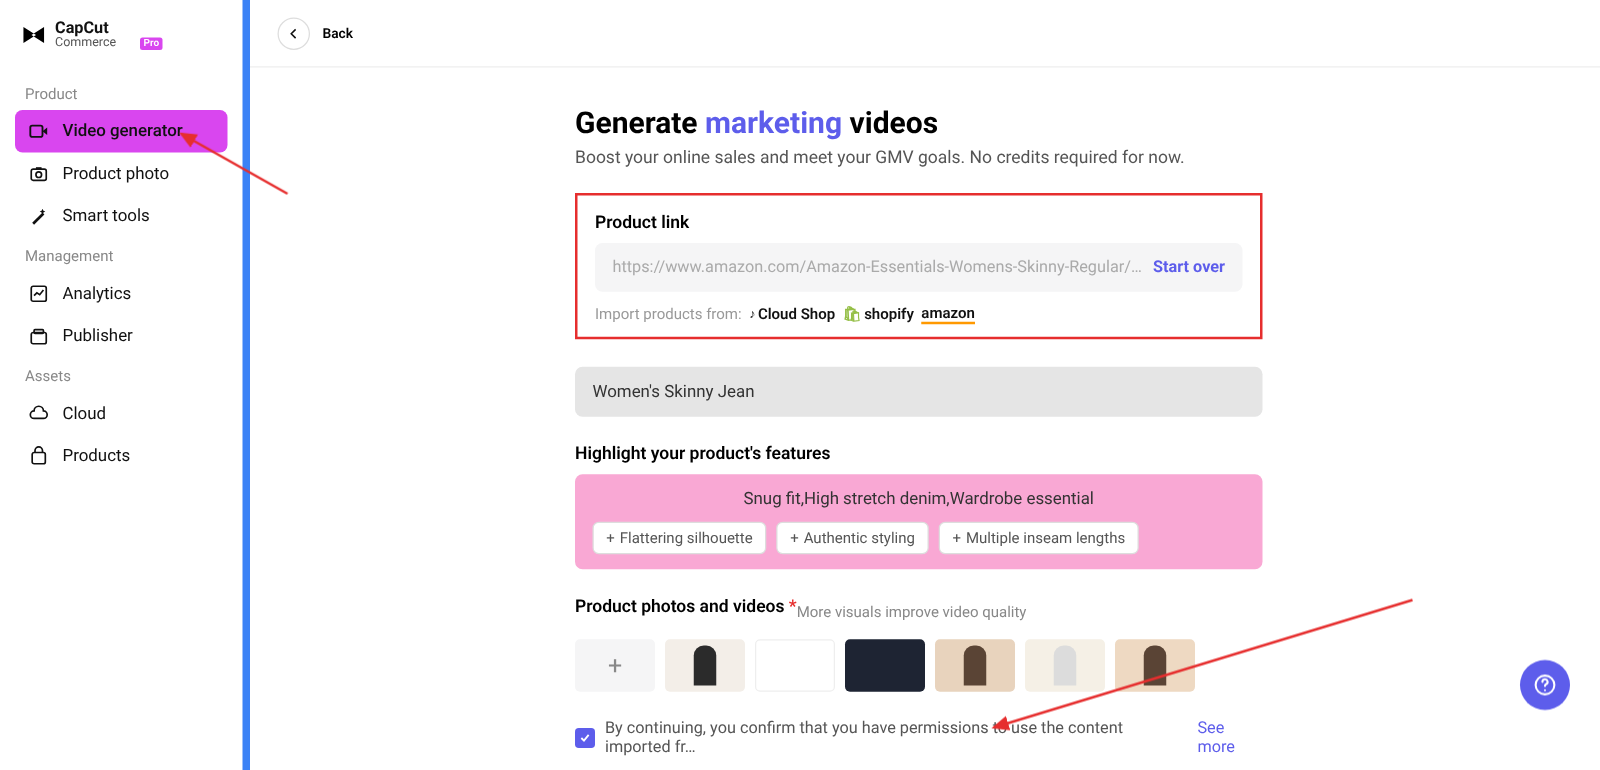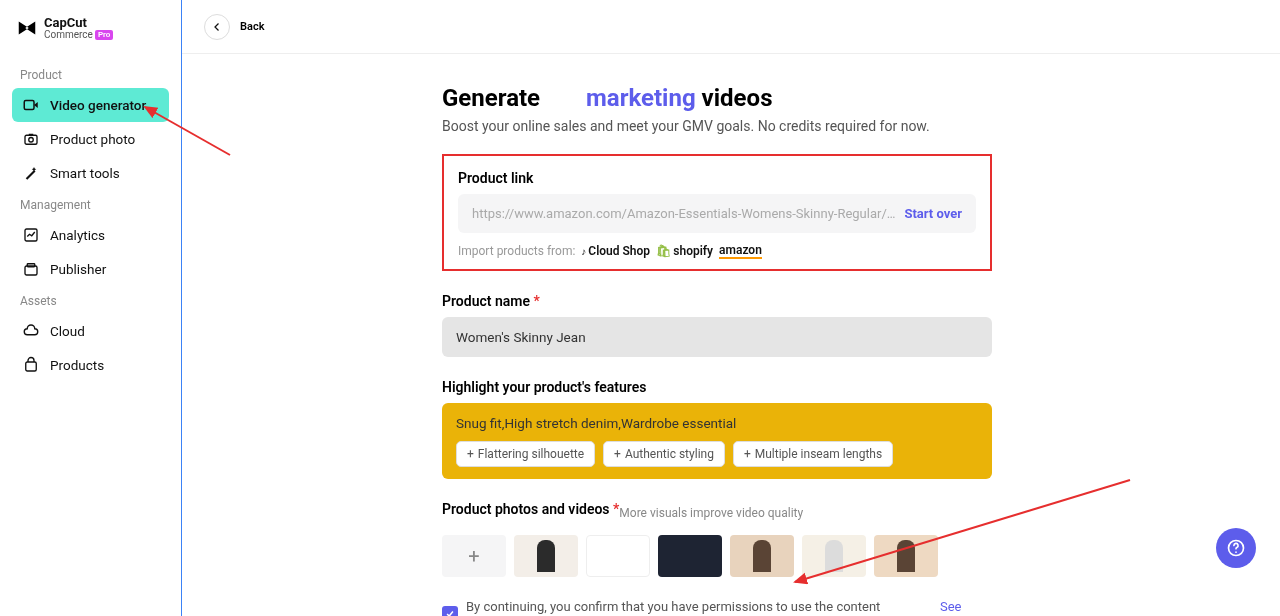--- a/index.html
+++ b/index.html
@@ -1,58 +1,58 @@
 <!DOCTYPE html>
 <html><head>
 <meta charset="utf-8">
 <style>
 * { margin: 0; padding: 0; box-sizing: border-box; font-family: -apple-system, BlinkMacSystemFont, "Segoe UI", Roboto, sans-serif; }
 body { background: #fff; width: 1280px; height: 616px; overflow: hidden; position: relative; }
 .container { display: flex; height: 100%; }
-.sidebar { width: 182px; border-right: 1px solid #3b82f6; padding: 16px 12px; flex-shrink: 0; }
+.sidebar { width: 200px; border-right: 6px solid #3b82f6; padding: 16px 12px; flex-shrink: 0; }
 .logo-block { display: flex; align-items: center; gap: 6px; margin-bottom: 28px; padding-left: 4px; }
 .logo-icon { width: 22px; height: 22px; }
 .logo-text { display: flex; flex-direction: column; line-height: 1.05; }
 .logo-title { font-size: 13px; font-weight: 700; color: #111; }
-.logo-sub { font-size: 10px; color: #555; display: flex; align-items: center; gap: 2px; }
+.logo-sub { font-size: 10px; color: #555; display: flex; align-items: center; gap: 19px; }
 .pro-badge { background: #d946ef; color: #fff; font-size: 8px; padding: 1px 3px; border-radius: 2px; font-weight: 600; }
 .section-label { font-size: 12px; color: #888; margin: 8px 0 6px 8px; }
 .nav-item { display: flex; align-items: center; gap: 10px; padding: 8px 10px; border-radius: 6px; font-size: 13.5px; color: #111; cursor: pointer; }
-.nav-item.active { background: #5eead4; font-weight: 500; }
+.nav-item.active { background: #d946ef; font-weight: 500; }
 .nav-icon { width: 18px; height: 18px; display: flex; align-items: center; justify-content: center; }
 
 .main { flex: 1; display: flex; flex-direction: column; }
 .topbar { height: 54px; border-bottom: 1px solid #eee; display: flex; align-items: center; padding: 0 22px; justify-content: space-between; }
 .back-group { display: flex; align-items: center; gap: 10px; }
 .back-chevron { width: 26px; height: 26px; border: 1px solid #ddd; border-radius: 50%; display: flex; align-items: center; justify-content: center; cursor: pointer; }
 .back-text { font-size: 11px; font-weight: 600; }
 .top-right { display: flex; align-items: center; gap: 18px; }
 .free-trial { color: #5d5deb; font-weight: 600; font-size: 14px; padding-right: 14px; border-right: 1px solid #eee; }
 .top-icon { width: 20px; height: 20px; cursor: pointer; }
 .avatar { width: 28px; height: 28px; border-radius: 50%; background: #b6e3f5; display: flex; align-items: center; justify-content: center; }
 
 .content { flex: 1; overflow-y: auto; padding: 30px 60px 20px 60px; }
 .content-inner { max-width: 550px; margin-left: 200px; }
 .heading { font-size: 24px; font-weight: 700; margin-bottom: 6px; }
-.heading .highlight { color: #5d5deb; margin-left: 40px; }
+.heading .highlight { color: #5d5deb; }
 .subheading { font-size: 14px; color: #555; margin-bottom: 20px; }
 .link-section { border: 2px solid #e62e2e; padding: 14px 14px 10px 14px; margin-bottom: 22px; }
 .label { font-size: 14px; font-weight: 600; margin-bottom: 8px; display: block; }
 .label .req { color: #e62e2e; }
 .linkbox { background: #f5f5f6; border-radius: 6px; padding: 12px 14px; display: flex; align-items: center; gap: 8px; margin-bottom: 10px; }
 .link-placeholder { flex: 1; font-size: 13px; color: #aaa; white-space: nowrap; overflow: hidden; text-overflow: ellipsis; }
 .start-over { color: #5d5deb; font-size: 13px; font-weight: 700; cursor: pointer; flex-shrink: 0; }
 .import-row { font-size: 12px; color: #999; display: flex; align-items: center; gap: 6px; }
 .import-brand { color: #111; font-weight: 600; font-size: 12px; display: inline-flex; align-items: center; gap: 2px; }
 .shopify { color: #95bf47; }
 .amazon-underline { border-bottom: 2px solid #ff9900; }
 
 .field { margin-bottom: 22px; }
 .text-input { background: #e5e5e5; border: none; border-radius: 6px; padding: 12px 14px; width: 100%; font-size: 13.5px; color: #333; }
-.features-box { background: #eab308; border-radius: 6px; padding: 12px 14px 12px 14px; }
+.features-box { background: #f9a8d4; border-radius: 6px; padding: 12px 14px 12px 14px; text-align: center; }
 .features-text { font-size: 13.5px; color: #333; margin-bottom: 10px; }
 .chips { display: flex; gap: 8px; flex-wrap: wrap; }
 .chip { border: 1px solid #ddd; border-radius: 5px; padding: 5px 10px; font-size: 12px; color: #555; background: #fff; display: inline-flex; align-items: center; gap: 4px; cursor: pointer; }
 .photos-row { display: flex; align-items: center; margin-bottom: 10px; }
 .photos-hint { font-size: 12px; color: #888; }
 .thumbs { display: flex; gap: 8px; }
 .thumb { width: 64px; height: 42px; border-radius: 4px; background: #eee; overflow: hidden; flex-shrink: 0; display: flex; align-items: center; justify-content: center; }
 .thumb.add { background: #f5f5f6; color: #888; font-size: 20px; cursor: pointer; }
 .thumb.t1 { background: #f3eee8; }
 .thumb.t2 { background: #fff; border: 1px solid #eee; }
@@ -193,21 +193,20 @@
               </span>
             <span class="import-brand">
                 <span class="shopify">🛍</span>
                 <span>shopify</span>
               </span>
             <span class="import-brand amazon-underline">amazon</span>
           </div>
         </div>
 
         <div class="field">
-          <span class="label"><span>Product name</span> <span class="req">*</span></span>
           <input class="text-input" value="Women's Skinny Jean" style="">
         </div>
 
         <div class="field">
           <span class="label">Highlight your product's features</span>
           <div class="features-box">
             <div class="features-text">Snug fit,High stretch denim,Wardrobe essential</div>
             <div class="chips">
               <span class="chip">
                   <span>+</span>

